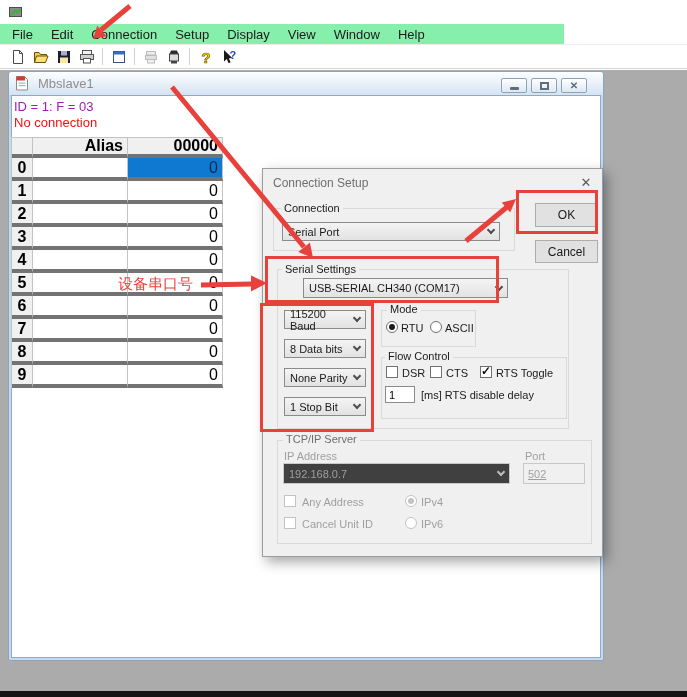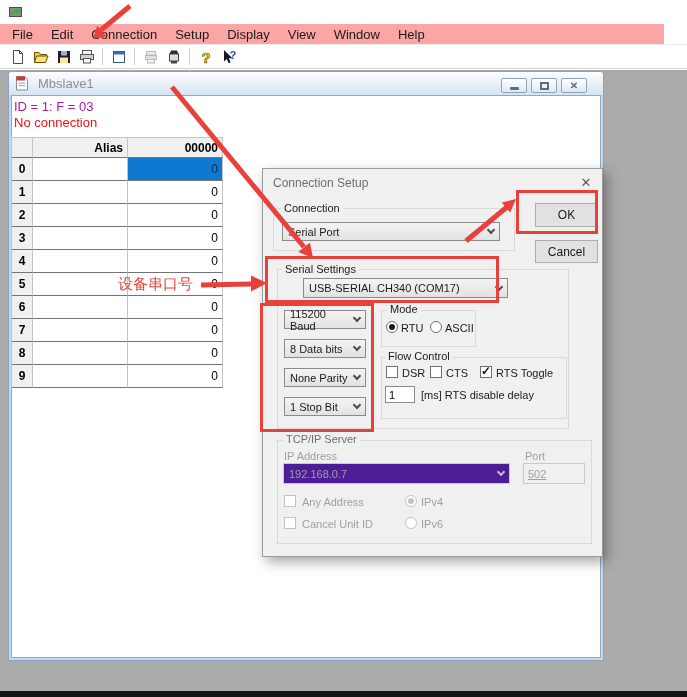--- a/index.html
+++ b/index.html
@@ -4,21 +4,21 @@
 <style>
   * { box-sizing: border-box; margin: 0; padding: 0; }
   html,body { width:687px; height:697px; }
   body { font-family:"Liberation Sans", sans-serif; background:#ffffff; position:relative; overflow:hidden; }
 
   
   .titlebar { position:absolute; left:0; top:0; width:687px; height:24px; background:#fff; }
   .app-icon { position:absolute; left:8px; top:4px; width:16px; height:16px; }
   .app-title { position:absolute; left:29px; top:4px; font-size:13px; color:#9b9b9b; white-space:nowrap; }
 
-  .menubar { position:absolute; left:0; top:24px; width:664px; height:20px; background:#fca5a5; display:flex; align-items:center; padding-left:3px; }
+  .menubar { position:absolute; left:0; top:24px; width:564px; height:20px; background:#86efac; display:flex; align-items:center; padding-left:3px; }
   .menu-item { padding:2px 9px; font-size:13px; color:#1b1b1b; }
 
   .toolbar { position:absolute; left:0; top:44px; width:687px; height:25px; background:#fff;
              border-top:1px solid #ececec; border-bottom:1px solid #d4d4d4;
              display:flex; align-items:center; padding-left:6px; }
   .tb-btn { width:23px; height:21px; display:flex; align-items:center; justify-content:center; }
   .tb-sep { width:1px; height:17px; background:#d0d0d0; margin:0 4px; }
 
   .mdi { position:absolute; left:0; top:70px; width:687px; height:621px; background:#ababab; }
   .taskbar { position:absolute; left:0; bottom:0; width:687px; height:6px; background:#141414; }
@@ -36,21 +36,21 @@
   .glyph-res { width:9px; height:8px; border:2px solid #5f6e7d; }
   .glyph-close { font-size:10px; font-weight:bold; line-height:1; }
 
   .child-content { position:absolute; left:2px; top:23px; right:2px; bottom:2px; background:#fff; border:1px solid #93a9c0; }
   .status-line1 { position:absolute; left:2px; top:3px; font-size:13px; color:#a21caf; }
   .status-line2 { position:absolute; left:2px; top:19px; font-size:13px; color:#ee1111; }
 
   
   .grid { position:absolute; left:-1px; top:41px; border-top:1px solid #c3c3c3; border-left:1px solid #c3c3c3; width:212px; }
   .grid-row { display:flex; }
-  .gcell { border-right:1px solid #c3c3c3; border-bottom:1px solid #737373; font-size:12px; color:#000;
+  .gcell { border-right:1px solid #c3c3c3; border-bottom:4px solid #737373; font-size:16px; color:#000;
            display:flex; align-items:center; height:23px; background:#fff; }
   .gc-num  { width:21px; justify-content:center; background:#f0f0f0; font-weight:bold; }
   .gc-alias{ width:95px; justify-content:flex-end; padding-right:4px; }
   .gc-val  { width:95px; justify-content:flex-end; padding-right:4px; }
   .grid-head .gcell { height:20px; background:#f0f0f0; font-weight:bold; }
   .gc-val.sel { background:#0f79d2; color:#0a2a4a; }
 
   
   .dialog { position:absolute; left:262px; top:168px; width:341px; height:389px; background:#f0f0f0;
             border:1px solid #9d9d9d; box-shadow:4px 5px 12px rgba(0,0,0,0.35); font-size:11px; }
@@ -60,21 +60,21 @@
 
   .groupbox { position:absolute; border:1px solid #d9d9d9; }
   .lbl { position:absolute; font-size:11px; color:#1a1a1a; white-space:nowrap; }
   .gb-label { background:#f0f0f0; padding:0 3px; }
   .lbl.gray { color:#9f9f9f; }
 
   .combo { position:absolute; background:linear-gradient(#f4f4f4,#e2e2e2); border:1px solid #8b8b8b;
            display:flex; align-items:center; padding:0 5px; font-size:11px; color:#1a1a1a; }
   .combo .chev { width:6px; height:6px; border-right:2px solid #4f4f4f; border-bottom:2px solid #4f4f4f;
                  transform:rotate(45deg); margin-left:auto; margin-top:-3px; flex:none; }
-  .combo.gray { background:#4c1d95; border-color:#c9c9c9; color:#9f9f9f; }
+  .combo.gray { background:#404040; border-color:#c9c9c9; color:#9f9f9f; }
   .combo.gray .chev { border-color:#bdbdbd; }
 
   .checkbox { position:absolute; width:12px; height:12px; background:#fff; border:1px solid #707070; }
   .checkbox.on::after { content:"✓"; position:absolute; left:0px; top:-3px; font-size:12px; font-weight:bold; color:#111; }
   .radio { position:absolute; width:12px; height:12px; background:#fff; border:1px solid #707070; border-radius:50%; }
   .radio.on::after { content:""; position:absolute; left:2px; top:2px; width:6px; height:6px; border-radius:50%; background:#1a1a1a; }
   .checkbox.gray, .radio.gray { border-color:#c3c3c3; }
   .radio.gray.on::after { background:#c3c3c3; }
 
   .txt-input { position:absolute; background:#fff; border:1px solid #8b8b8b; font-size:11px; padding:0 3px;

